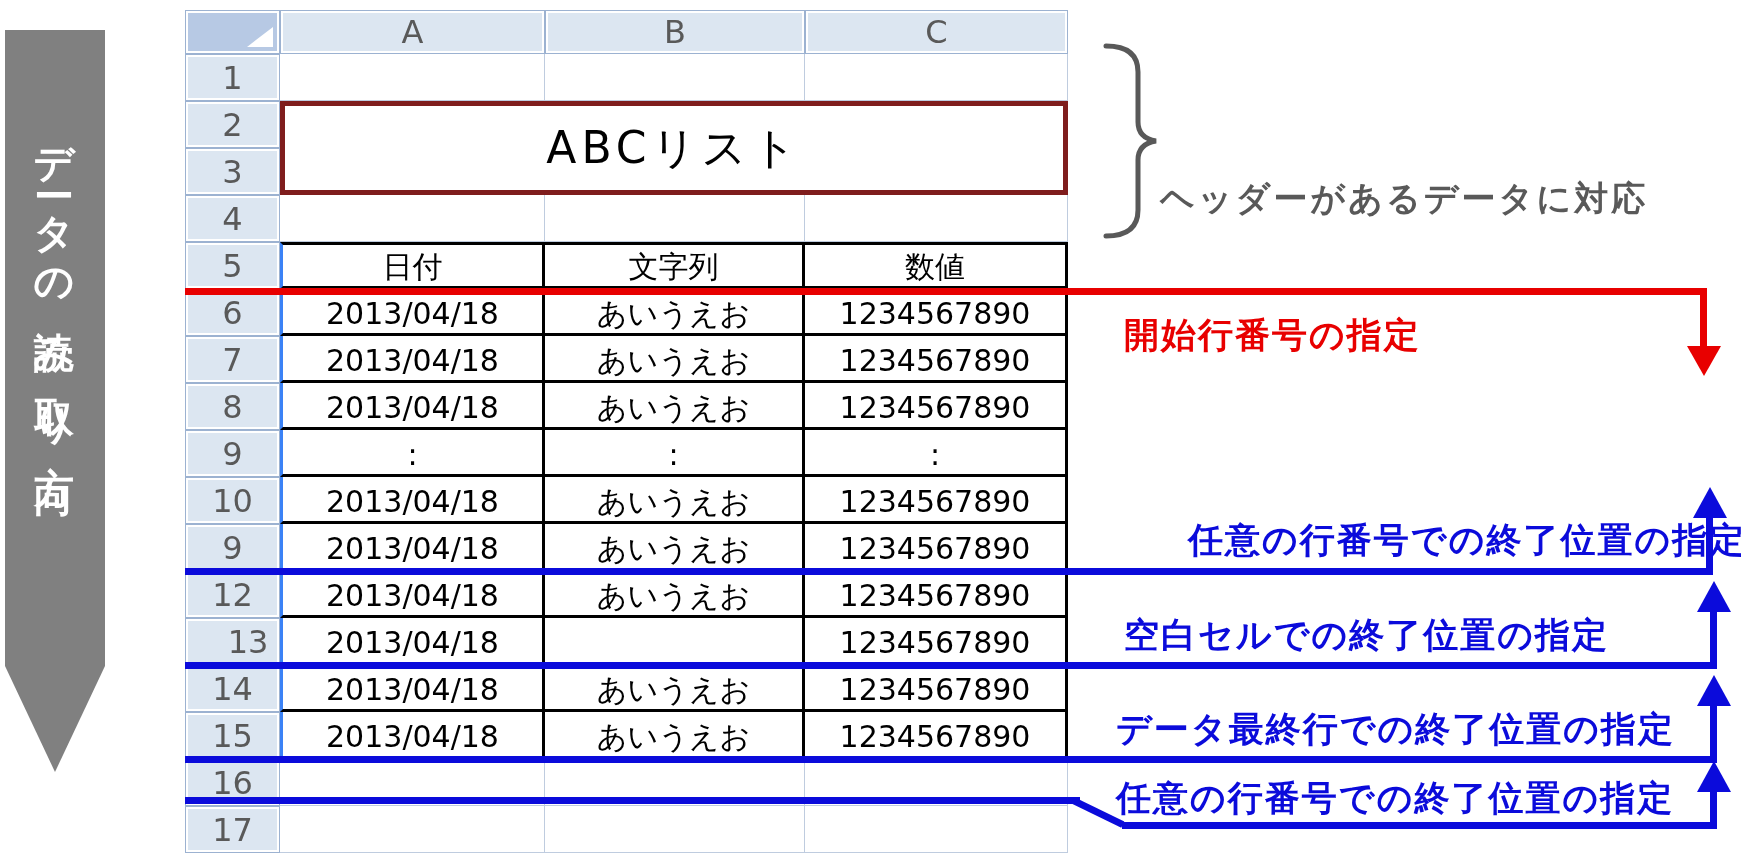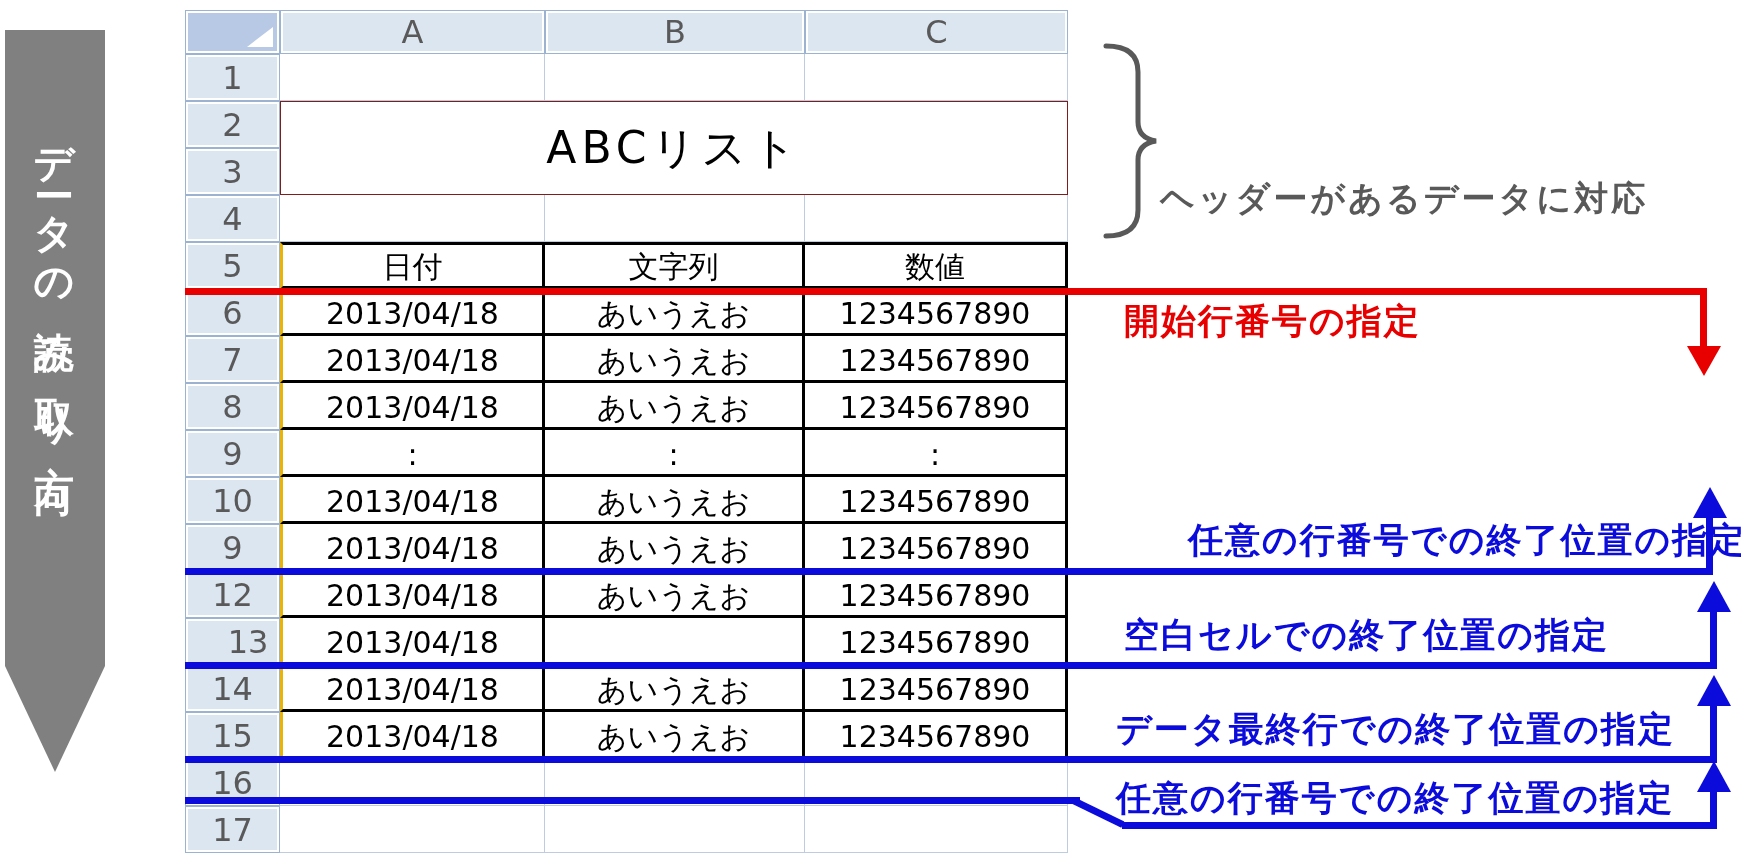--- a/index.html
+++ b/index.html
@@ -18,26 +18,26 @@
   
   #sheet{left:185px;top:10px;display:grid;
     grid-template-columns:95px 265px 260px 263px;
     grid-template-rows:44px repeat(17,47px);}
   .hdr{background:#dce6f1;border:1px solid #9cb2d1;box-shadow:inset 0 0 0 2px #ffffff;
     color:#595959;display:flex;align-items:center;justify-content:center;font-size:32px;}
   .corner{background:#b7c9e4;position:relative;}
   .corner .tri{position:absolute;right:6px;bottom:6px;width:0;height:0;
     border-left:26px solid transparent;border-bottom:20px solid #ffffff;}
   .lite{background:#fff;border-right:1px solid #bfccdf;border-bottom:1px solid #bfccdf;}
-  .titlecell{background:#fff;border:1px solid #7f1d1d;display:flex;align-items:center;
+  .titlecell{background:#fff;border:5px solid #7f1d1d;display:flex;align-items:center;
     justify-content:center;font-size:44px;color:#000;letter-spacing:5px;text-align:right;}
   .tbl{background:#fff;border-right:3px solid #000;border-bottom:3px solid #000;
     display:flex;align-items:flex-end;justify-content:center;
     font-size:30px;color:#000;padding-bottom:1px;line-height:36px;}
-  .tbl-left{border-left:3px solid #eab308;}
+  .tbl-left{border-left:3px solid #3b82f6;}
   .tbl-top{border-top:3px solid #000;}
 
   
   .hline,.vline{position:absolute;}
   .red{background:#e80000;}
   .blue{background:#0b0bdb;}
   .arrow-down{position:absolute;width:0;height:0;
     border-left:17px solid transparent;border-right:17px solid transparent;border-top:30px solid #e80000;}
   .arrow-up{position:absolute;width:0;height:0;
     border-left:17px solid transparent;border-right:17px solid transparent;border-bottom:31px solid #0b0bdb;}
@@ -128,21 +128,21 @@
   </div>
 
 <svg class="abs" style="left:1098px;top:42px;" width="66" height="198" viewBox="0 0 66 198">
   <path d="M 8 4 Q 40 4 40 30 L 40 80 Q 40 96 58 99 Q 40 102 40 118 L 40 168 Q 40 194 8 194" fill="none" stroke="#595959" stroke-width="5" stroke-linecap="round"></path>
 </svg>
 <div class="note ngray" style="left:1160px;top:136px;margin-top:40px;">ヘッダーがあるデータに対応</div>
 
 <div class="hline red abs" style="left:185px;top:288px;width:1522px;height:7px;"></div>
 <div class="vline red abs" style="left:1700px;top:288px;width:7px;height:60px;"></div>
 <div class="arrow-down" style="left:1687px;top:346px;"></div>
-<div class="note nred" style="left:1124px;top:298px;">開始行番号の指定</div>
+<div class="note nred" style="left:1124px;top:312px;">開始行番号の指定</div>
 
 <div class="hline blue abs" style="left:185px;top:568px;width:1528px;height:7px;"></div>
 <div class="vline blue abs" style="left:1706px;top:516px;width:7px;height:59px;"></div>
 <div class="arrow-up" style="left:1693px;top:487px;"></div>
 <div class="note nblue" style="left:1188px;top:517px;">任意の行番号での終了位置の指定</div>
 
 <div class="hline blue abs" style="left:185px;top:662px;width:1532px;height:7px;"></div>
 <div class="vline blue abs" style="left:1710px;top:610px;width:7px;height:59px;"></div>
 <div class="arrow-up" style="left:1697px;top:581px;"></div>
 <div class="note nblue" style="left:1124px;top:612px;">空白セルでの終了位置の指定</div>

